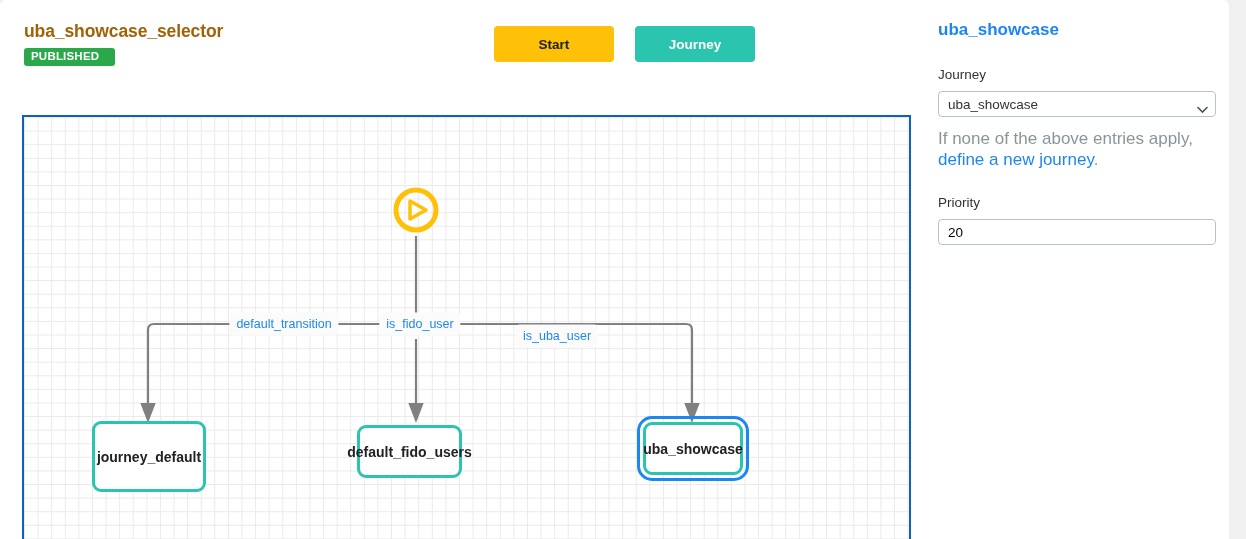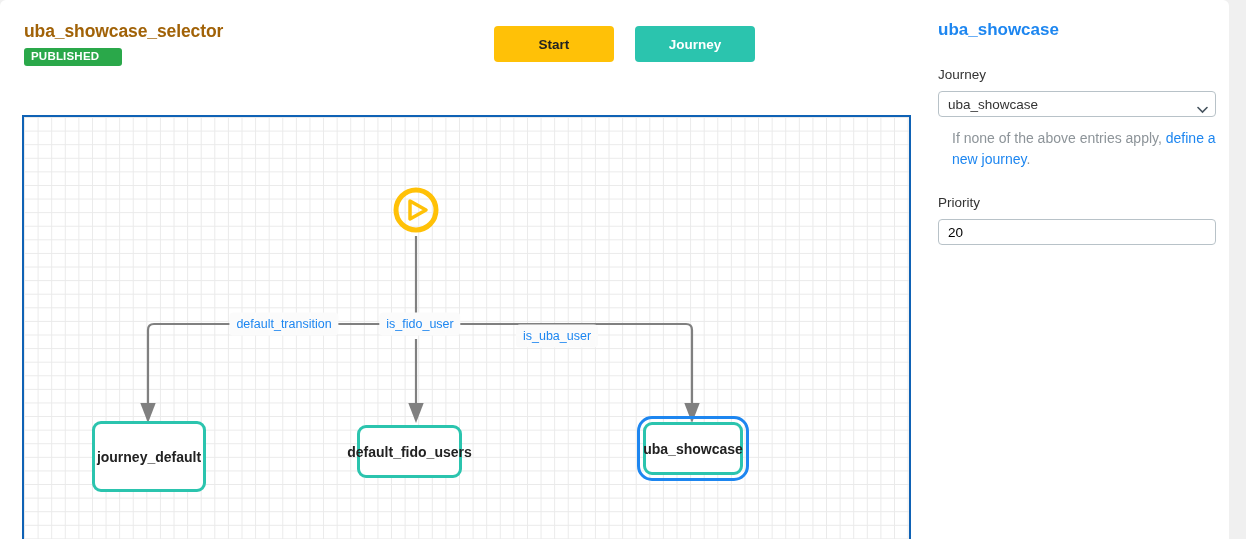--- a/index.html
+++ b/index.html
@@ -39,21 +39,21 @@
   .page-subtitle {
     margin-top: 2px;
     font-size: 13.5px;
     color: #9a9a9a;
     line-height: 19px;
     max-width: 225px;
   }
   .status-badge {
     display: inline-block;
     margin-top: 6px;
-    padding: 2px 23px 3px 7px;
+    padding: 2px 16px 3px 7px;
     background: #2aa84a;
     color: #ffffff;
     font-size: 11.5px;
     font-weight: bold;
     letter-spacing: 0.2px;
     border-radius: 3px;
     line-height: 13px;
   }
 
   
@@ -169,25 +169,24 @@
     font-family: "Liberation Sans", sans-serif;
     cursor: pointer;
   }
   .chevron {
     position: absolute;
     right: 10px; top: 9px;
     pointer-events: none;
   }
   .helper-text {
     margin-top: 11px;
-    font-size: 14px;
+    font-size: 17px;
     color: #8d9499;
     line-height: 21px;
     width: 278px;
-    margin-left: 14px;
   }
   .helper-text a { color: #1d86f0; text-decoration: none; }
   input.styled {
     margin-top: 7px;
     width: 278px; height: 26px;
     padding: 0 9px;
     font-size: 13.5px;
     color: #000000;
     background: #ffffff;
     border: 1px solid #b8c2c8;

